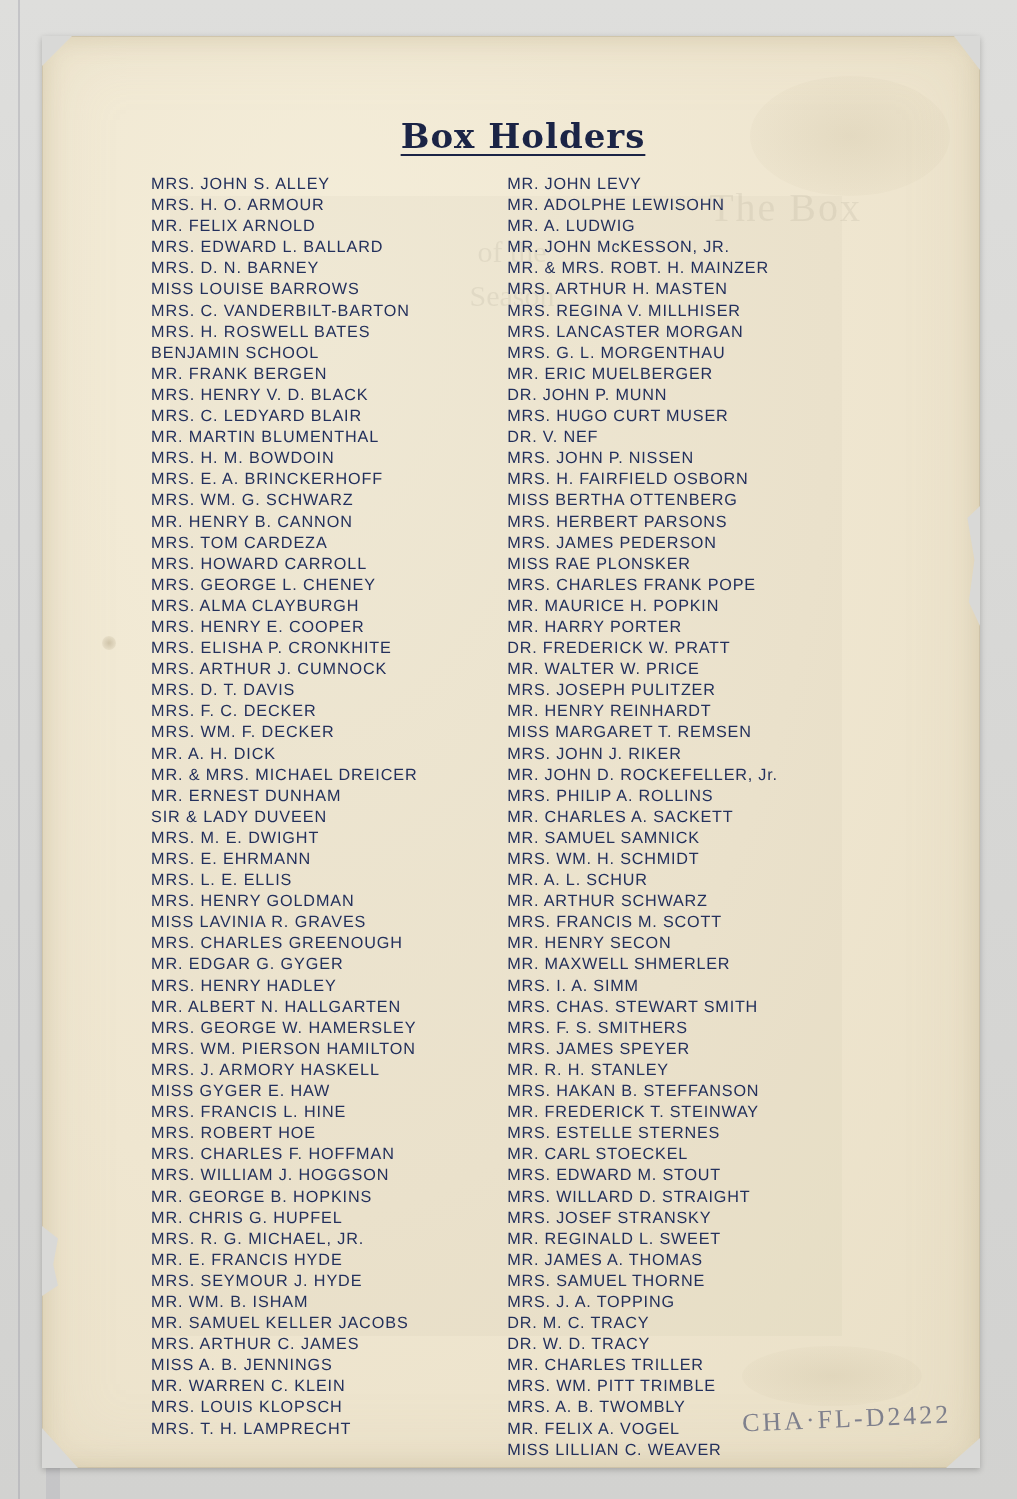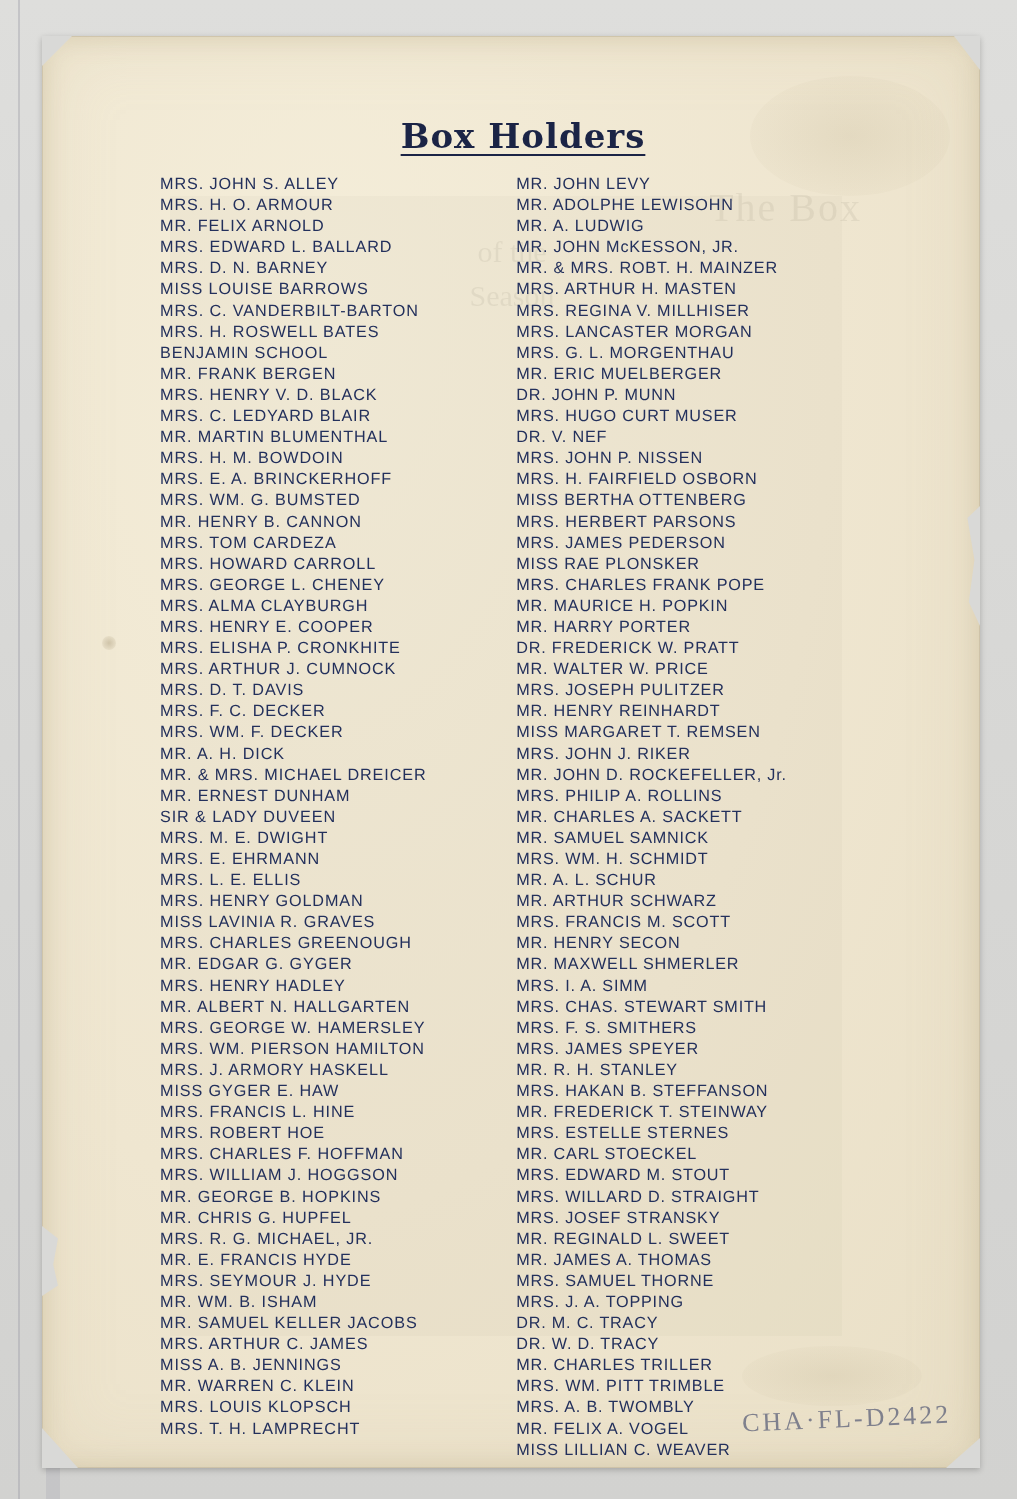--- a/index.html
+++ b/index.html
@@ -120,21 +120,21 @@
     text-underline-offset: 6px;
     text-decoration-thickness: 2px;
     margin-left: 24px;
   }
   .title .blk {
     font-family: "DejaVu Serif", serif;
   }
 
   .columns {
     position: absolute;
-    left: 118px;
+    left: 109px;
     top: 138px;
     width: 720px;
     display: flex;
     gap: 12px;
     justify-content: space-between;
   }
   .col {
     color: #23305c;
     font-family: "Liberation Sans", sans-serif;
     font-size: 16.2px;
@@ -207,21 +207,21 @@
         <div class="name">MISS LOUISE BARROWS</div>
         <div class="name">MRS. C. VANDERBILT-BARTON</div>
         <div class="name">MRS. H. ROSWELL BATES</div>
         <div class="name">BENJAMIN SCHOOL</div>
         <div class="name">MR. FRANK BERGEN</div>
         <div class="name">MRS. HENRY V. D. BLACK</div>
         <div class="name">MRS. C. LEDYARD BLAIR</div>
         <div class="name">MR. MARTIN BLUMENTHAL</div>
         <div class="name">MRS. H. M. BOWDOIN</div>
         <div class="name">MRS. E. A. BRINCKERHOFF</div>
-        <div class="name">MRS. WM. G. BUMSTED</div>
+        <div class="name">MRS. WM. G. SCHWARZ</div>
         <div class="name">MR. HENRY B. CANNON</div>
         <div class="name">MRS. TOM CARDEZA</div>
         <div class="name">MRS. HOWARD CARROLL</div>
         <div class="name">MRS. GEORGE L. CHENEY</div>
         <div class="name">MRS. ALMA CLAYBURGH</div>
         <div class="name">MRS. HENRY E. COOPER</div>
         <div class="name">MRS. ELISHA P. CRONKHITE</div>
         <div class="name">MRS. ARTHUR J. CUMNOCK</div>
         <div class="name">MRS. D. T. DAVIS</div>
         <div class="name">MRS. F. C. DECKER</div>

